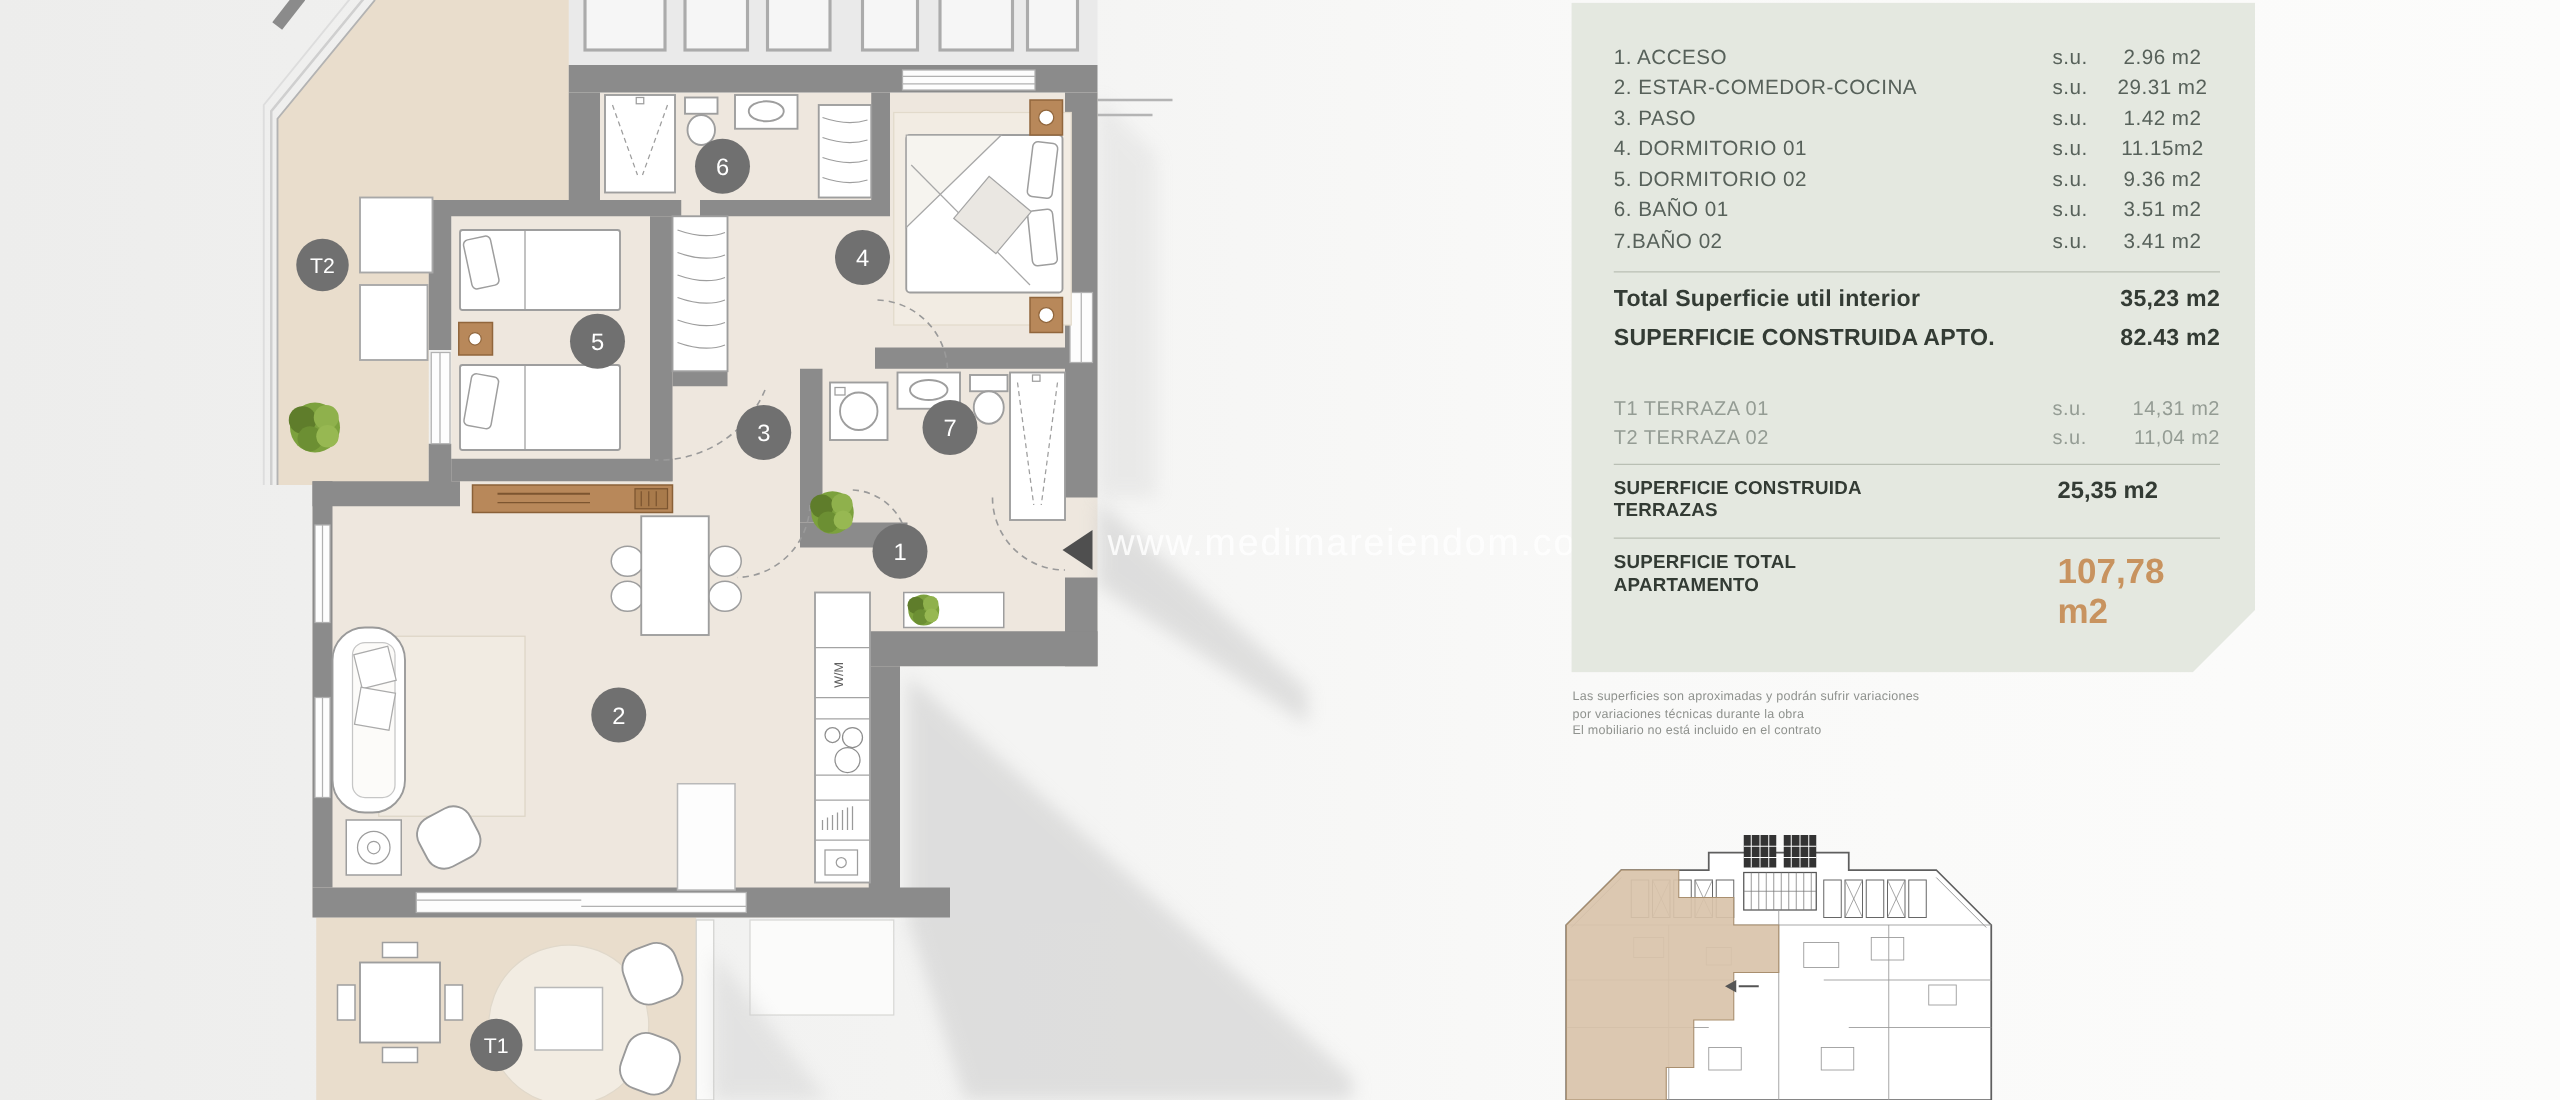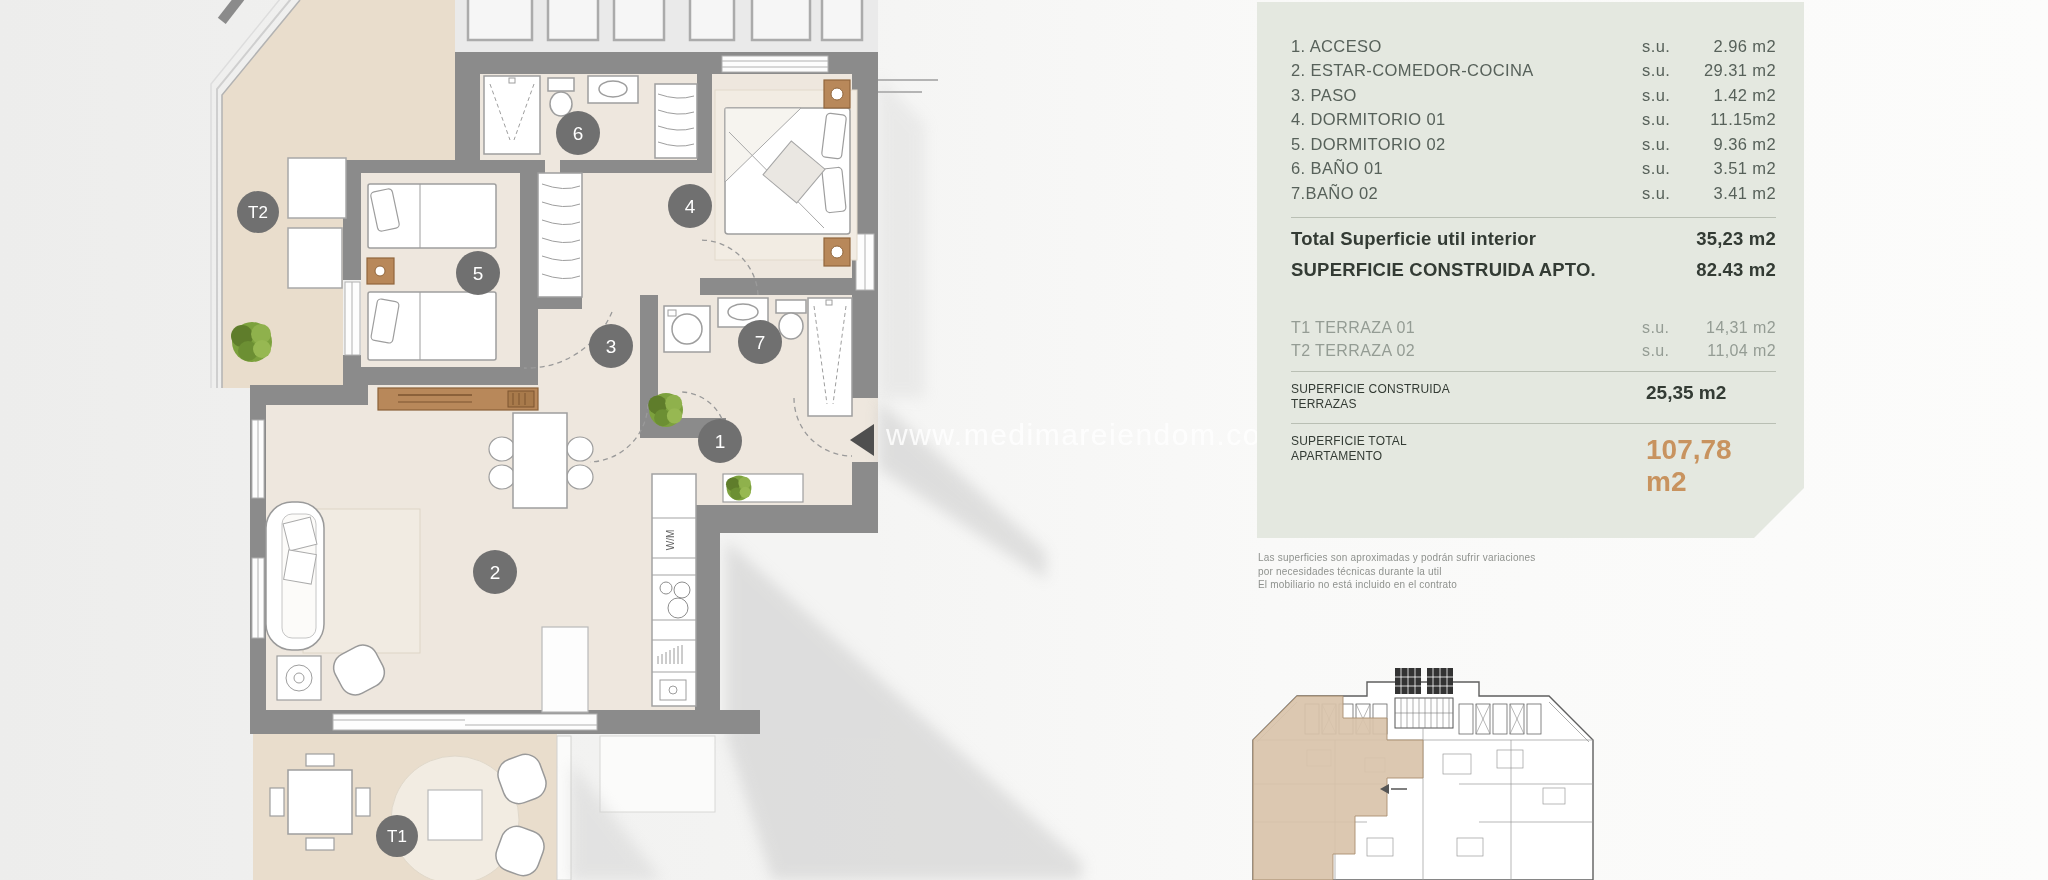--- a/index.html
+++ b/index.html
@@ -10,32 +10,32 @@
   .watermark{position:absolute;left:886px;top:418px;font-size:30px;letter-spacing:1.5px;
     color:#ffffff;opacity:.85;pointer-events:none;}
   
   .panel{position:absolute;left:1257px;top:2px;width:547px;height:536px;background:#e4e8e0;
     clip-path:polygon(0 0,100% 0,100% calc(100% - 50px),calc(100% - 50px) 100%,0 100%);
     color:#4d574f;}
   .panel-inner{padding:32px 28px 0 34px;}
   .lg-row{display:flex;align-items:center;height:24.5px;font-size:16.5px;letter-spacing:.4px;color:#57615a;}
   .lg-row .lbl{flex:1;}
   .lg-row .su{width:42px;}
-  .lg-row .amt{width:92px;text-align:right;}
+  .lg-row .amt{width:92px;text-align:center;}
   .divider{border:0;border-top:1px solid #b9bfb4;margin:11px 0 10px 0;}
   .tot-row{display:flex;align-items:flex-start;height:31px;font-size:18.5px;font-weight:700;color:#333b34;letter-spacing:.2px;}
   .tot-row .lbl{flex:1;}
   .tot-row .amt{width:118px;text-align:right;}
   .terr-rows{margin-top:24px;}
   .terr-row{display:flex;align-items:flex-end;height:23px;font-size:16px;color:#949c94;letter-spacing:.4px;}
   .terr-row .lbl{flex:1;}
   .terr-row .su{width:42px;}
   .terr-row .amt{width:92px;text-align:right;}
   .blk-row{display:flex;margin:6px 0 8px 0;}
-  .blk-row .lines{flex:1;font-size:12px;font-weight:400;color:#333b34;line-height:1.25;letter-spacing:.2px;}
+  .blk-row .lines{flex:1;font-size:15px;font-weight:700;color:#333b34;line-height:1.25;letter-spacing:.2px;}
   .blk-row .amt{width:130px;text-align:left;font-size:19px;font-weight:700;color:#333b34;}
   .blk-row .amt.accent{color:#c8935f;font-size:28px;}
   .disclaimer{position:absolute;left:1258px;top:551px;font-size:10px;line-height:1.35;color:#8f928e;letter-spacing:.2px;}
   .disclaimer div{white-space:nowrap;}
   #mini-svg{position:absolute;left:1247px;top:658px;}
 </style>
 </head>
 <body>
 
 <div id="stage">
@@ -391,21 +391,21 @@
     <hr class="divider">
     <div class="blk-row">
       <div class="lines"><span>SUPERFICIE TOTAL</span><br><span>APARTAMENTO</span></div>
       <div class="amt accent">107,78 m2</div>
     </div>
   </div>
 </aside>
 
 <div class="disclaimer">
   <div>Las superficies son aproximadas y podrán sufrir variaciones</div>
-  <div>por necesidades técnicas durante la util</div>
+  <div>por variaciones técnicas durante la obra</div>
   <div>El mobiliario no está incluido en el contrato</div>
 </div>
 
 <svg id="mini-svg" width="352" height="222" viewBox="0 0 352 222">
   <polygon points="6,82 50,38 120,38 120,24 232,24 232,38 302,38 346,82 346,222 6,222" fill="#ffffff" stroke="#5f5f5f" stroke-width="1.4"></polygon>
   <line x1="50" y1="44" x2="10" y2="84" stroke="#999" stroke-width=".8"></line>
   <line x1="302" y1="44" x2="342" y2="84" stroke="#999" stroke-width=".8"></line>
 
   <g>
     <rect x="148" y="10" width="26" height="26" fill="#333"></rect>

